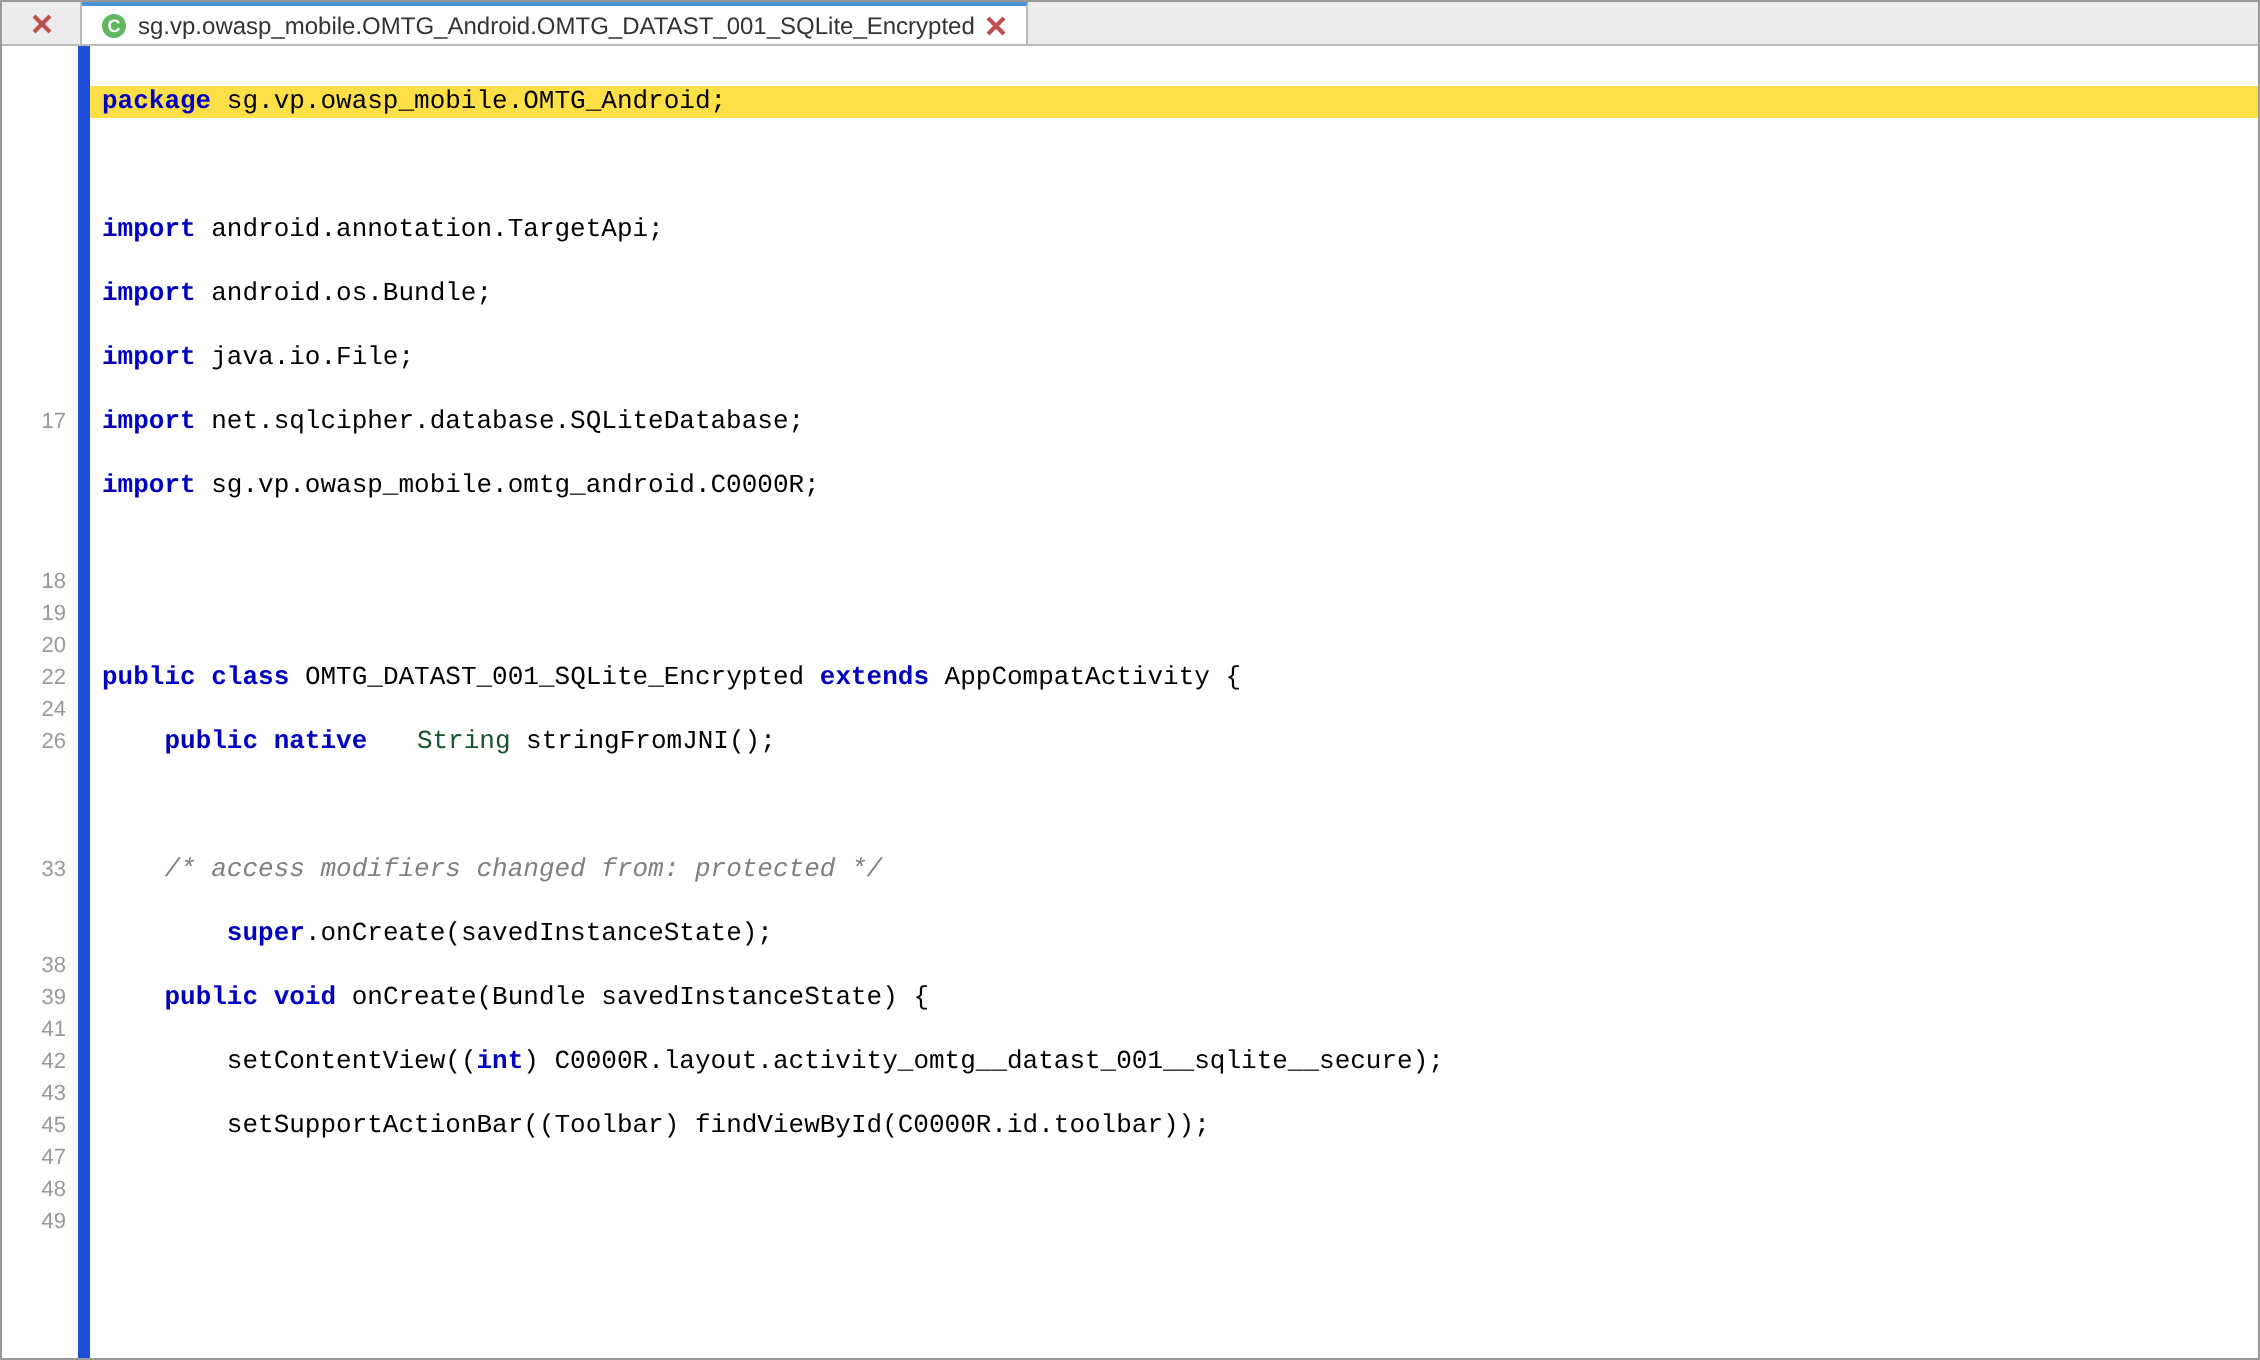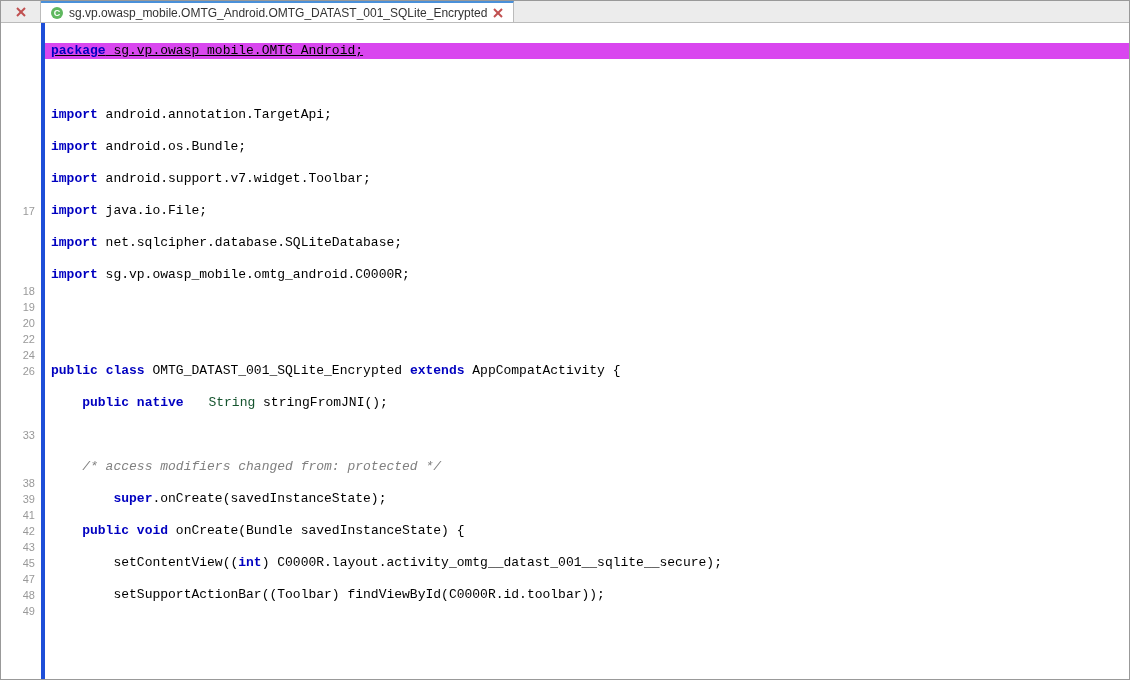--- a/index.html
+++ b/index.html
@@ -4,25 +4,25 @@
 <style>
   * { margin:0; padding:0; box-sizing:border-box; }
   html,body { width:1130px; height:680px; font-family:"Courier New",monospace; font-size:13px; overflow:hidden; background:#fff; color:#000; }
   .frame { border:1px solid #999; width:1130px; height:680px; display:flex; flex-direction:column; }
   .tabbar { height:22px; background:#ececec; border-bottom:1px solid #bbb; display:flex; align-items:stretch; }
   .tab-x-left { width:40px; display:flex; align-items:center; justify-content:center; border-right:1px solid #bbb; }
   .tab { display:flex; align-items:center; gap:6px; padding:0 10px; background:#fff; border-right:1px solid #bbb; border-top:2px solid #4a90d9; font-family:Arial,sans-serif; font-size:12px; color:#333; }
   .tab .icon-circle { width:12px; height:12px; border-radius:50%; background:#5fb85f; display:flex; align-items:center; justify-content:center; color:#fff; font-size:9px; font-weight:bold; }
   .x-icon svg { width:10px; height:10px; display:block; }
   .body { flex:1; display:flex; overflow:hidden; }
-  .gutter { width:44px; background:#fff; border-right:4px solid #1d4ed8; padding-top:4px; font-family:Arial,sans-serif; font-size:11px; color:#999; text-align:right; }
+  .gutter { width:44px; background:#fff; border-right:6px solid #1d4ed8; padding-top:4px; font-family:Arial,sans-serif; font-size:11px; color:#999; text-align:right; }
   .gutter div { height:16px; line-height:16px; padding-right:6px; }
   .code { flex:1; padding-top:4px; white-space:pre; overflow:auto; line-height:16px; }
   .code .line { height:16px; padding-left:6px; }
-  .hl-pkg { background:#d946ef; display:block;text-decoration:underline; }
+  .hl-pkg { background:#fde047; display:block; }
   .kw { color:#0000c0; font-weight:bold; }
   .type { color:#14532d;margin-left:17px; }
   .num { color:#0000ff; }
   .cmt { color:#808080; font-style:italic;text-align:center; }
   .ann { color:#808000; }
 </style>
 </head>
 <body>
 
 <div class="frame">
@@ -86,21 +86,20 @@
         <div>48</div>
         <div>49</div>
         <div></div>
         <div></div>
       </div>
     <div class="code">
 <div class="line hl-pkg"><span class="kw">package</span><span> sg.vp.owasp_mobile.OMTG_Android;</span></div>
 <div class="line"></div>
 <div class="line"><span class="kw">import</span><span> android.annotation.TargetApi;</span></div>
 <div class="line"><span class="kw">import</span><span> android.os.Bundle;</span></div>
-<div class="line"><span class="kw">import</span><span> android.support.v7.widget.Toolbar;</span></div>
 <div class="line"><span class="kw">import</span><span> java.io.File;</span></div>
 <div class="line"><span class="kw">import</span><span> net.sqlcipher.database.SQLiteDatabase;</span></div>
 <div class="line"><span class="kw">import</span><span> sg.vp.owasp_mobile.omtg_android.C0000R;</span></div>
 <div class="line"></div>
 <div class="line"></div>
 <div class="line"><span class="kw">public</span> <span class="kw">class</span><span> OMTG_DATAST_001_SQLite_Encrypted </span><span class="kw">extends</span><span> AppCompatActivity {</span></div>
 <div class="line">    <span class="kw">public native </span><span class="type">String</span><span> stringFromJNI();</span></div>
 <div class="line"></div>
 <div class="line">    <span class="cmt">/* access modifiers changed from: protected */</span></div>
 <div class="line">        <span class="kw">super</span><span>.onCreate(savedInstanceState);</span></div>

